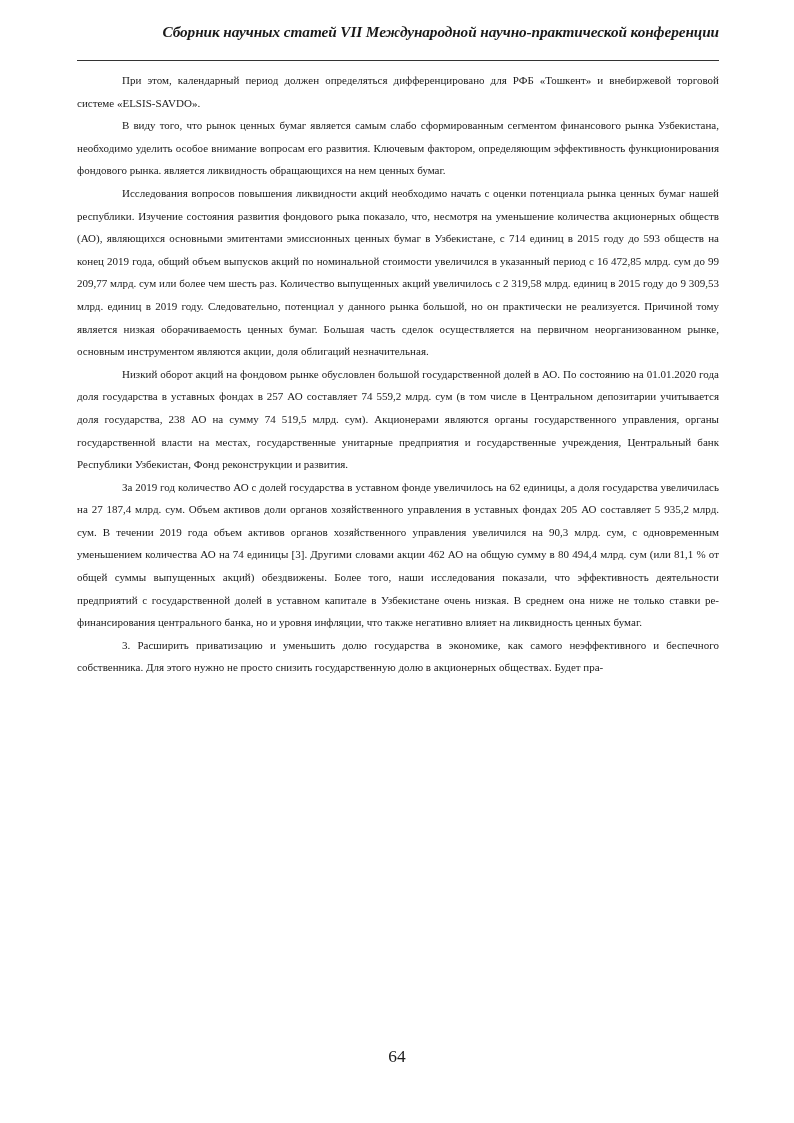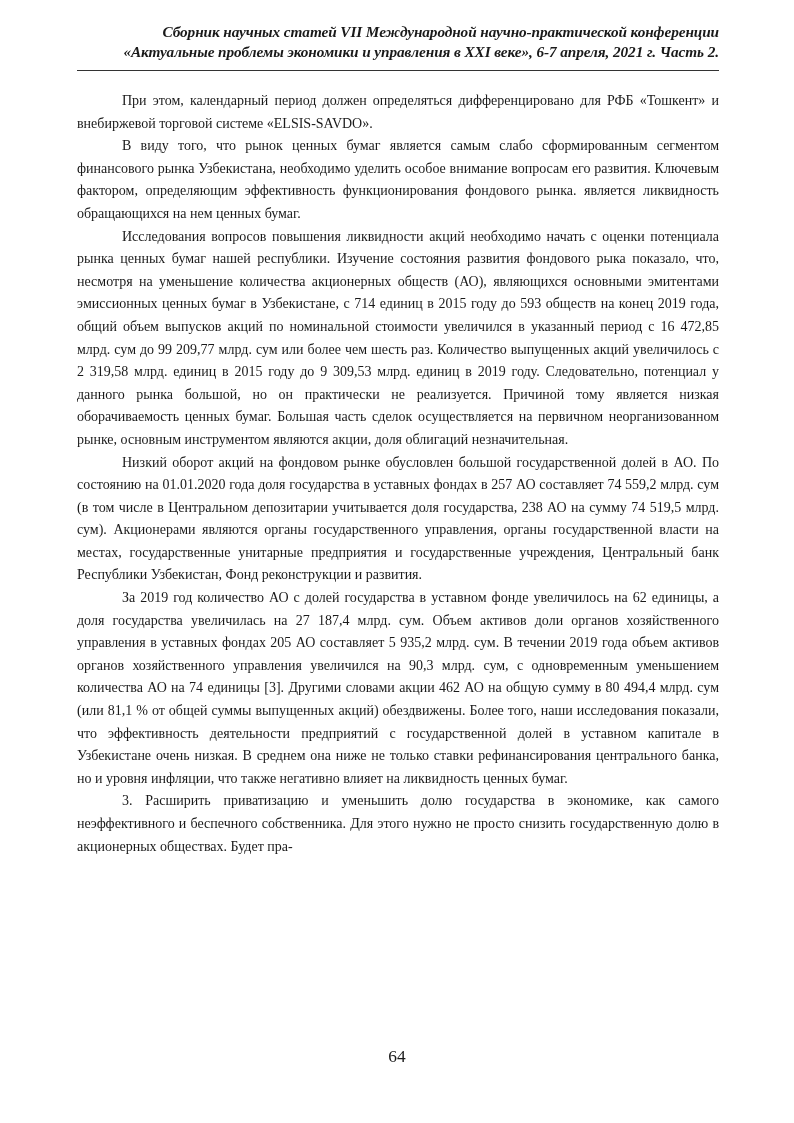--- a/index.html
+++ b/index.html
@@ -3,38 +3,37 @@
   <meta charset="utf-8">
   <style>
     html, body { margin: 0; padding: 0; background: #ffffff; }
     body { width: 794px; height: 1123px; position: relative; overflow: hidden; }
     .page {
       position: absolute; left: 77px; top: 22px; width: 642px;
       font-family: "Liberation Serif", serif; color: #1a1a1a;
     }
     .header {
       font-style: italic; font-weight: bold; font-size: 15.3px; line-height: 20px;
-      text-align: right; padding-bottom: 8px; border-bottom: 1px solid #333;
+      text-align: right; padding-bottom: 18px; border-bottom: 1px solid #333;
       letter-spacing: -0.1px;
     }
     .header div { white-space: nowrap; }
-    .body-text { font-size: 14px; line-height: 22.6px; margin-top: 19px; }
+    .body-text { font-size: 11px; line-height: 22.6px; margin-top: 8px; }
     .para { text-align: justify; text-indent: 45px; margin: 0; hyphens: manual; }
     .footer {
       position: absolute; left: 0; width: 794px; top: 1046px;
       text-align: center; font-family: "Liberation Serif", serif; font-size: 17.4px; color: #1a1a1a;
     }
   </style>
 </head>
 <body>
 
 <div class="page">
   <div class="header">
     <div>Сборник научных статей VII Международной научно-практической конференции</div>
-    <div>«Актуальные проблемы экономики и управления в XXI веке», 6-7 апреля, 2021 г. Часть 2.</div>
   </div>
   <div class="body-text">
     <p class="para">При этом, календарный период должен определяться дифференцировано для РФБ «Тошкент» и внебиржевой торговой системе «ELSIS-SAVDO».</p>
     <p class="para">В виду того, что рынок ценных бумаг является самым слабо сформиро­ванным сегментом финансового рынка Узбекистана, необходимо уделить осо­бое внимание вопросам его развития. Ключевым фактором, определяющим эф­фективность функционирования фондового рынка. является ликвидность обра­щающихся на нем ценных бумаг.</p>
     <p class="para">Исследования вопросов повышения ликвидности акций необходимо начать с оценки потенциала рынка ценных бумаг нашей республики. Изучение состояния развития фондового рыка показало, что, несмотря на уменьшение количества акционерных обществ (АО), являющихся основными эмитентами эмиссионных ценных бумаг в Узбекистане, с 714 единиц в 2015 году до 593 обществ на конец 2019 года, общий объем выпусков акций по номинальной стоимости увеличился в указанный период с 16 472,85 млрд. сум до 99 209,77 млрд. сум или более чем шесть раз. Количество выпущенных акций увеличи­лось с 2 319,58 млрд. единиц в 2015 году до 9 309,53 млрд. единиц в 2019 году. Следовательно, потенциал у данного рынка большой, но он практически не ре­ализуется. Причиной тому является низкая оборачиваемость ценных бумаг. Большая часть сделок осуществляется на первичном неорганизованном рынке, основным инструментом являются акции, доля облигаций незначительная.</p>
     <p class="para">Низкий оборот акций на фондовом рынке обусловлен большой государ­ственной долей в АО. По состоянию на 01.01.2020 года доля государства в уставных фондах в 257 АО составляет 74 559,2 млрд. сум (в том числе в Цен­тральном депозитарии учитывается доля государства, 238 АО на сумму 74 519,5 млрд. сум). Акционерами являются органы государственного управления, органы государственной власти на местах, государственные унитарные пред­приятия и государственные учреждения, Центральный банк Республики Узбе­кистан, Фонд реконструкции и развития.</p>
     <p class="para">За 2019 год количество АО с долей государства в уставном фонде увели­чилось на 62 единицы, а доля государства увеличилась на 27 187,4 млрд. сум. Объем активов доли органов хозяйственного управления в уставных фондах 205 АО составляет 5 935,2 млрд. сум. В течении 2019 года объем активов орга­нов хозяйственного управления увеличился на 90,3 млрд. сум, с одновремен­ным уменьшением количества АО на 74 единицы [3]. Другими словами акции 462 АО на общую сумму в 80 494,4 млрд. сум (или 81,1 % от общей суммы вы­пущенных акций) обездвижены. Более того, наши исследования показали, что эффективность деятельности предприятий с государственной долей в уставном капитале в Узбекистане очень низкая. В среднем она ниже не только ставки ре­финансирования центрального банка, но и уровня инфляции, что также нега­тивно влияет на ликвидность ценных бумаг.</p>
     <p class="para">3. Расширить приватизацию и уменьшить долю государства в экономике, как самого неэффективного и беспечного собственника. Для этого нужно не просто снизить государственную долю в акционерных обществах. Будет пра-</p>
   </div>
 </div>

